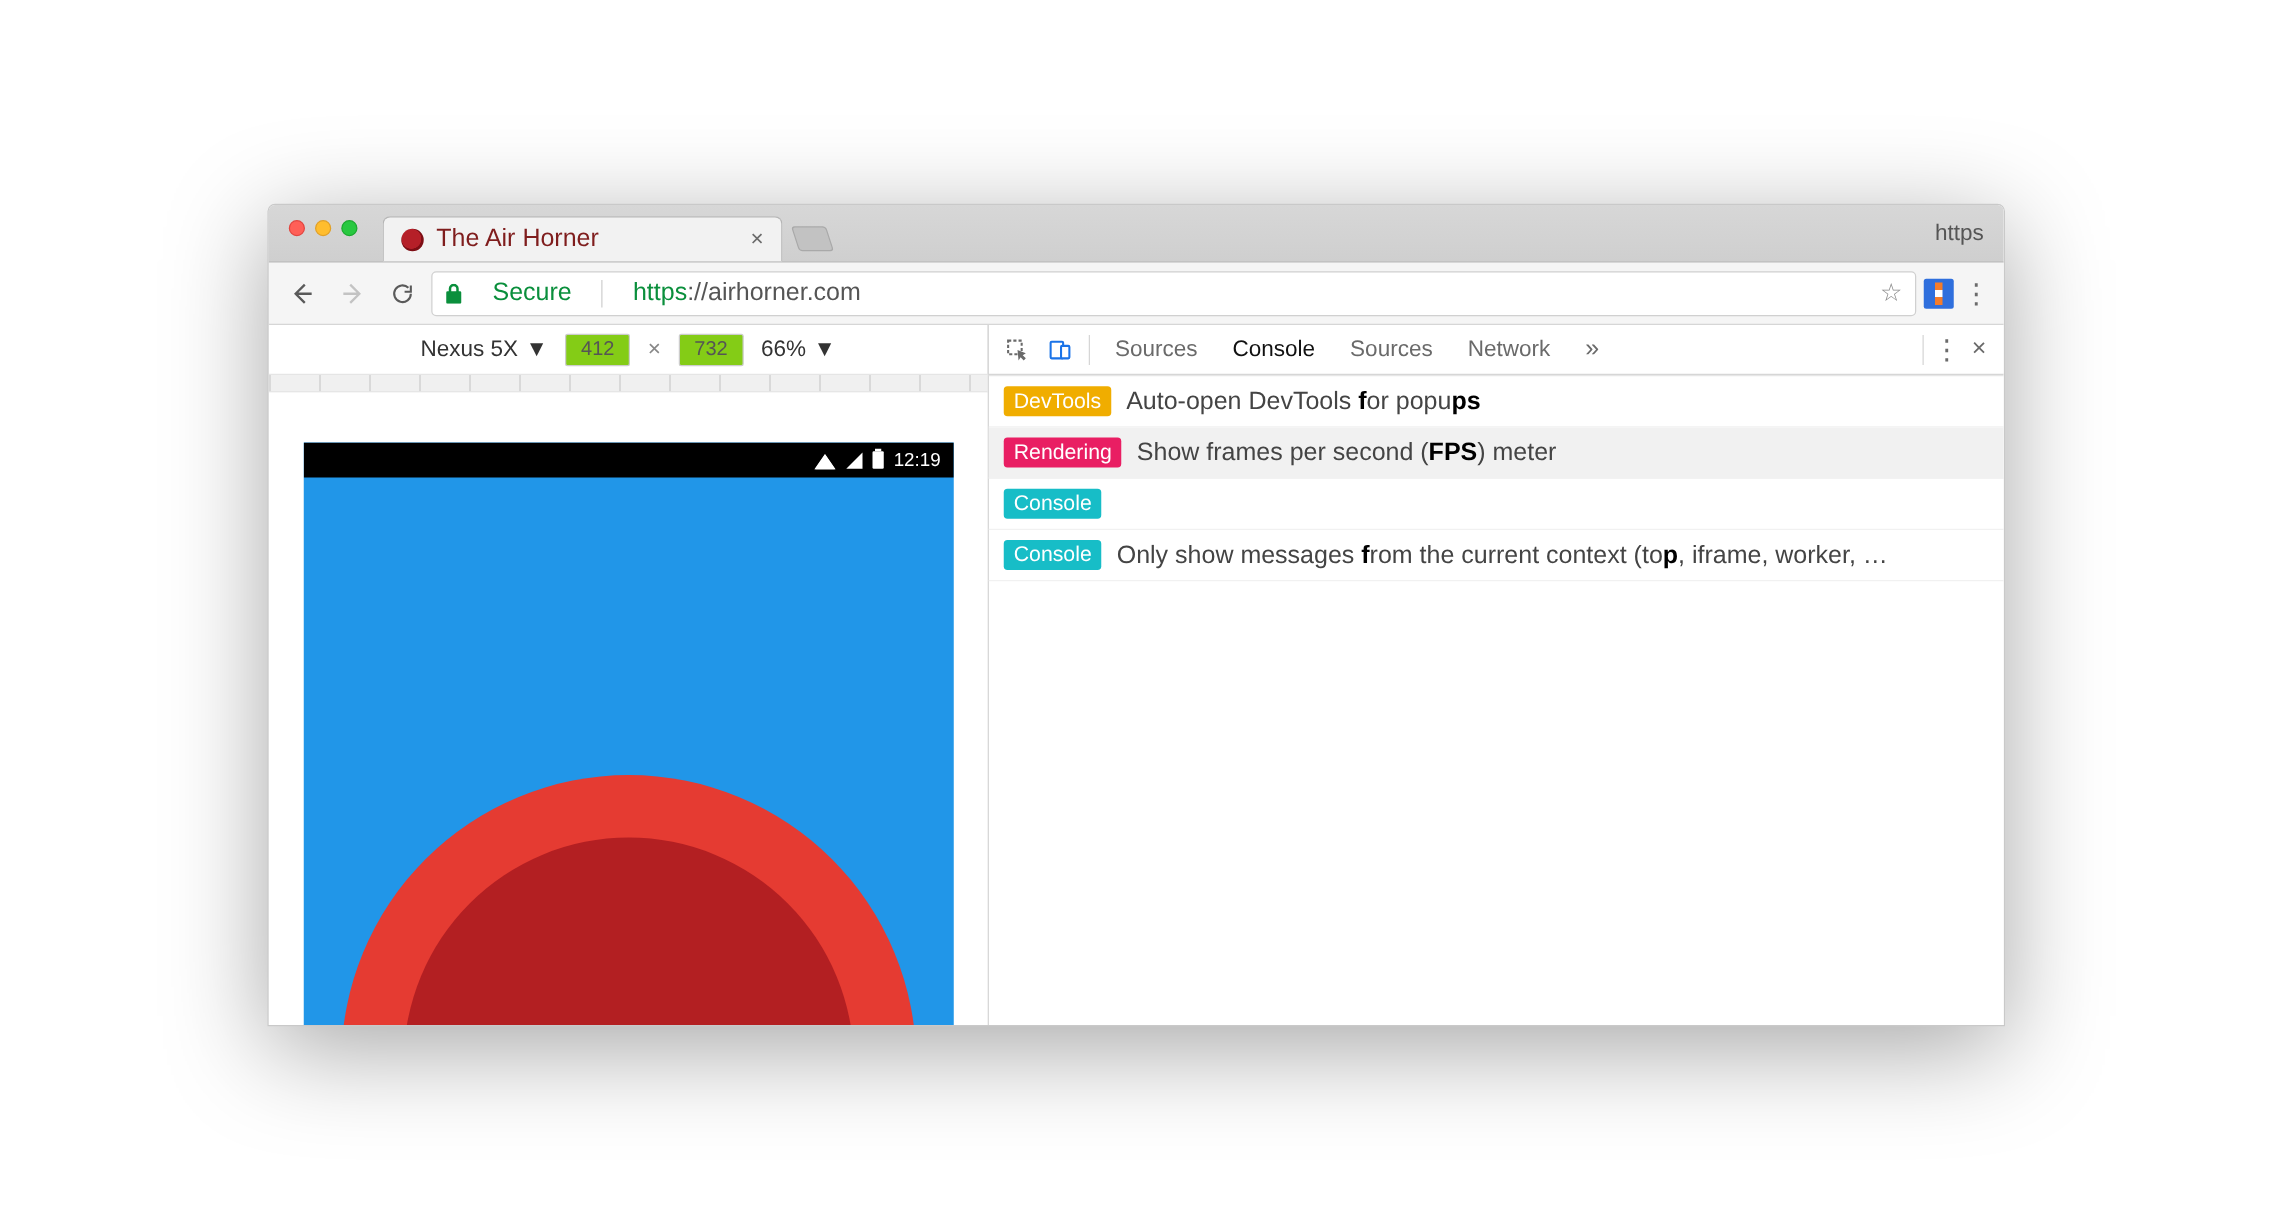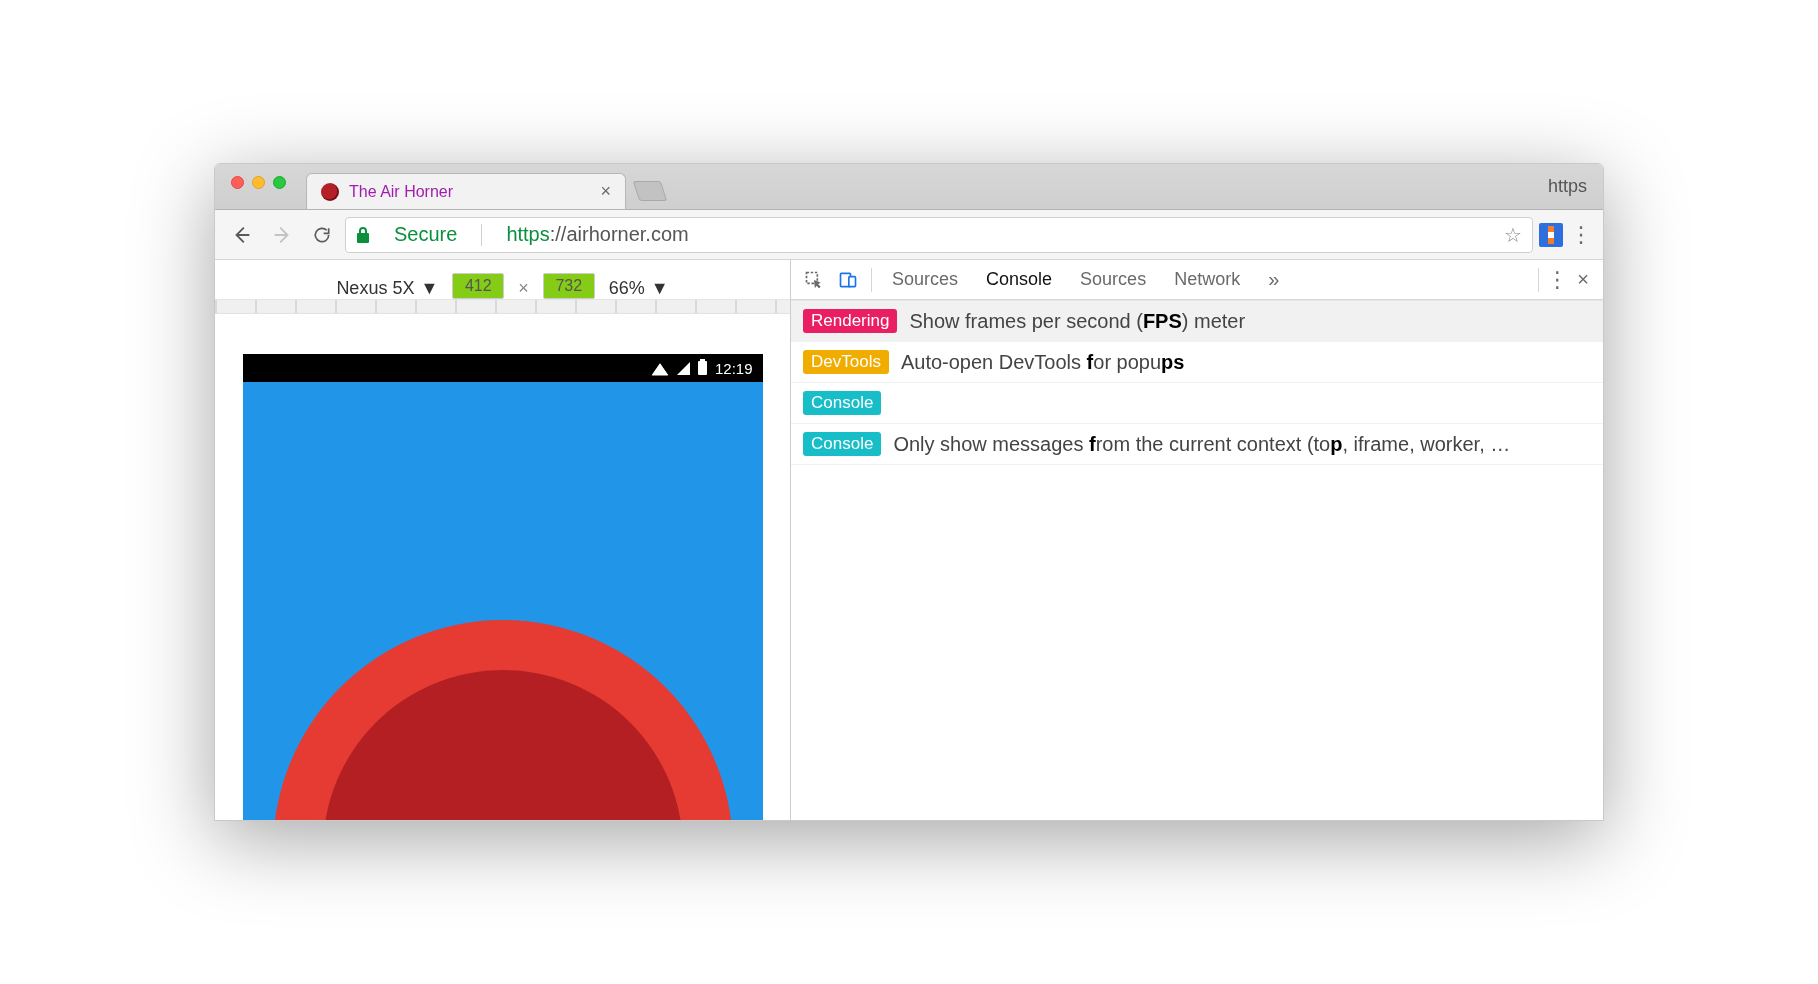--- a/index.html
+++ b/index.html
@@ -52,21 +52,21 @@
     border-radius:6px 6px 0 0;
     border:1px solid #b6b6b6;
     border-bottom:none;
     position:relative;
     min-width: 320px;
   }
   .tab .favicon {
     width:18px; height:18px; border-radius:50%;
     background: radial-gradient(circle at 45% 45%, #b51f28 0 55%, #7e0e15 58% 100%);
   }
-  .tab-title { font-size:16px; color:#a21caf; }
+  .tab-title { font-size:20px; color:#7f1d1d; }
   .tab-close { margin-left:auto; color:#6b6b6b; font-size:18px; cursor:pointer; }
   .new-tab {
     width:28px; height:20px;
     background:#c2c2c2;
     border:1px solid #a9a9a9;
     border-radius:3px;
     margin:0 0 8px 10px;
     align-self:flex-end;
     transform: skewX(18deg);
   }
@@ -135,21 +135,21 @@
   .left-pane {
     width: 576px;
     display:flex;
     flex-direction:column;
     border-right:1px solid #ccc;
     background:#fff;
   }
   .device-toolbar {
     height:40px;
     display:flex;
-    align-items:flex-end;
+    align-items:center;
     justify-content:center;
     gap:14px;
     font-size:18px;
     color:#333;
     border-bottom:1px solid #e5e5e5;
   }
   .dd { display:flex; align-items:center; gap:6px; cursor:pointer; }
   .dim-input {
     width:52px; height:26px;
     border:1px solid #ccc; background:#84cc16;
@@ -381,27 +381,27 @@
         <div class="dt-more">»</div>
         <div class="dt-right">
           <div class="dt-sep"></div>
           <div class="kebab">⋮</div>
           <div class="dt-close">×</div>
         </div>
       </div>
 
 
       <div class="cmd-list" id="cmd-list">
+            <div class="cmd-item">
+              <span class="badge devtools">DevTools</span>
+              <span class="cmd-text">Auto-open DevTools <b>f</b>or popu<b>ps</b></span>
+            </div>
             <div class="cmd-item selected">
               <span class="badge rendering">Rendering</span>
               <span class="cmd-text">Show frames per second (<b>FPS</b>) meter</span>
-            </div>
-            <div class="cmd-item">
-              <span class="badge devtools">DevTools</span>
-              <span class="cmd-text">Auto-open DevTools <b>f</b>or popu<b>ps</b></span>
             </div>
             <div class="cmd-item">
               <span class="badge console">Console</span>
             </div>
             <div class="cmd-item">
               <span class="badge console">Console</span>
               <span class="cmd-text">Only show messages <b>f</b>rom the current context (to<b>p</b>, iframe, worker, …</span>
             </div>
           </div>
     </div>

